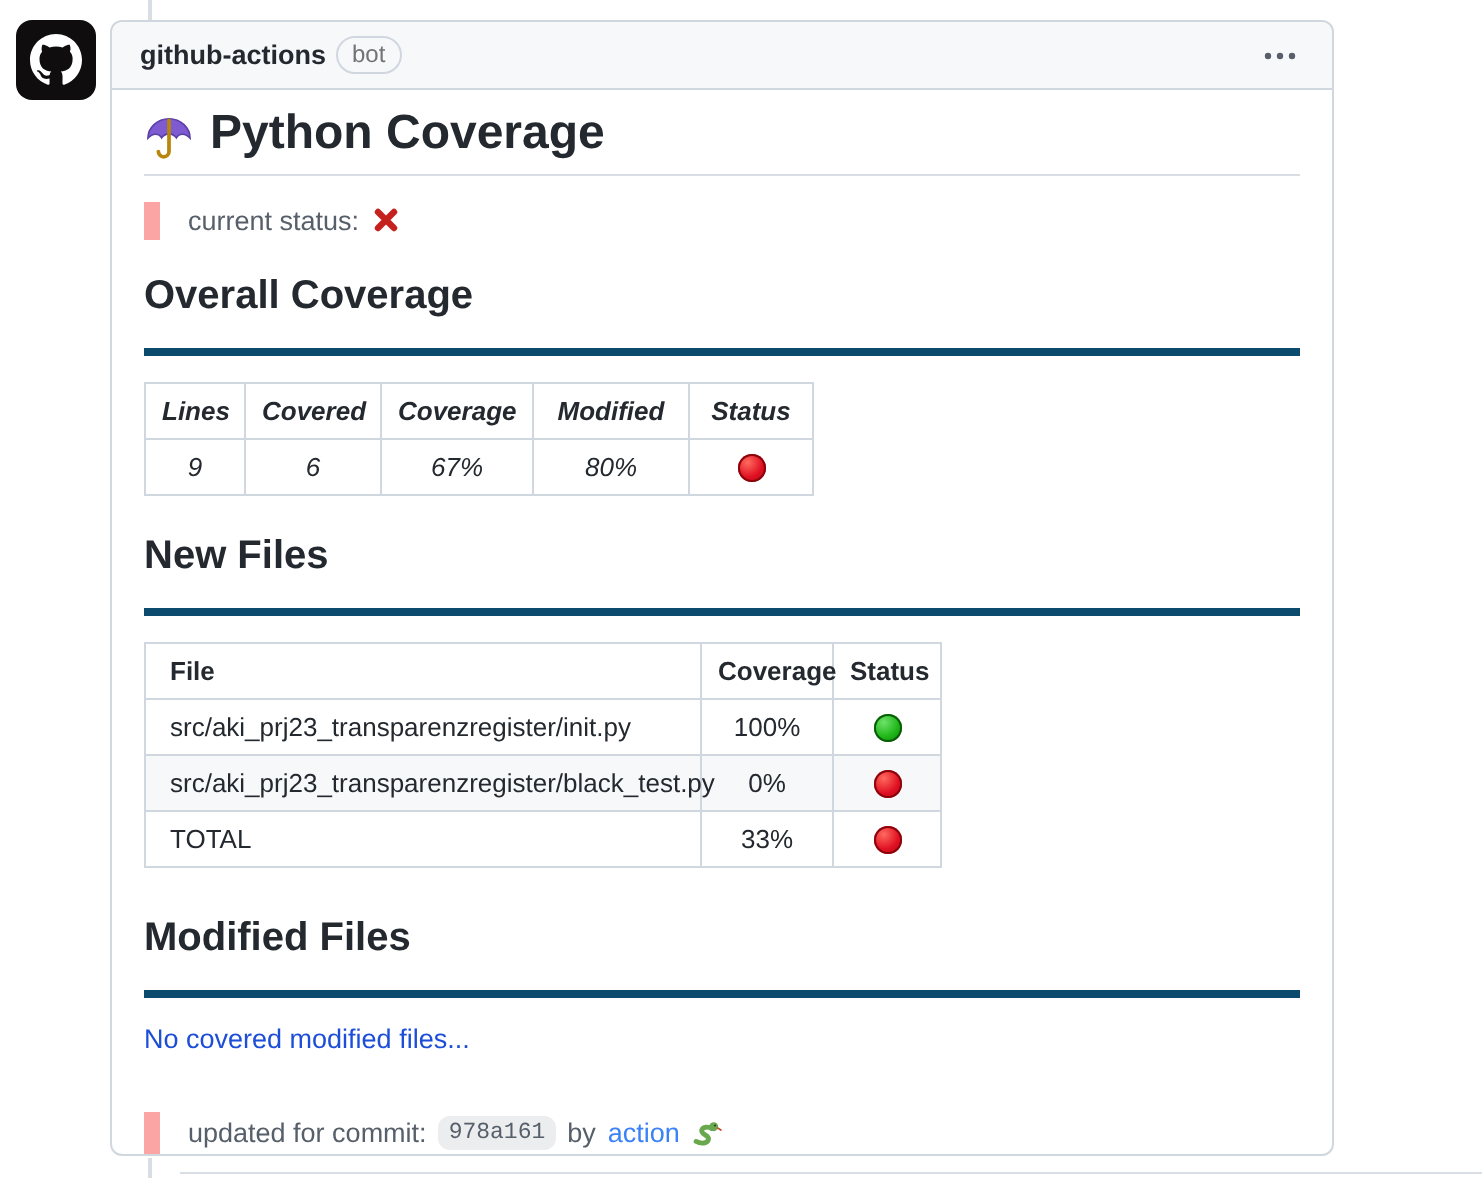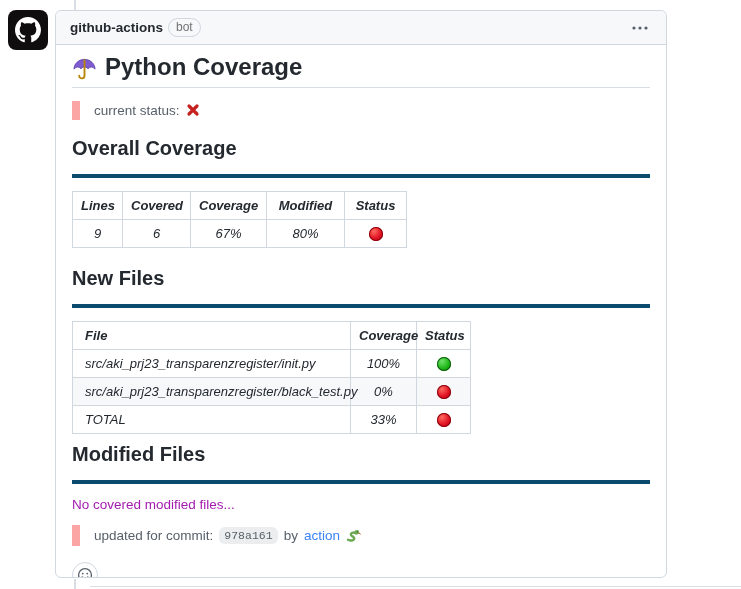--- a/index.html
+++ b/index.html
@@ -40,31 +40,31 @@
   h2.md { margin:0 0 13px; font-size:20px; font-weight:bold; line-height:1.2;
           padding-bottom:14px; border-bottom:4px solid #0c4a6e; }
 
   blockquote.md { margin:0 0 16px; padding:2px 0 2px 14px; border-left:8px solid #fca5a5;
                   color:#57606a; font-size:13.5px; display:flex; align-items:center; gap:6px; }
 
   table.md { border-collapse:collapse; table-layout:fixed; font-size:13px; }
   table.md th, table.md td { border:1px solid #d0d7de; padding:4px 8px; text-align:center; line-height:19px; }
   table.md th { font-weight:bold; }
   table.overall { width:334px; margin-bottom:18px;font-style:italic; }
-  table.newfiles { width:398px; margin-bottom:8px;font-style:italic; }
+  table.newfiles { width:398px; margin-bottom:23px; }
   table.newfiles td.file-cell, table.newfiles th.file-head { text-align:left; padding-left:12px; }
   table.newfiles tbody tr:nth-child(even) { background:#f6f8fa; }
 
   .dot { display:inline-block; width:14px; height:14px; border-radius:50%; vertical-align:middle; }
   .dot-red   { background: radial-gradient(circle at 35% 30%, #ff6a5e 0%, #e01123 55%, #ad0610 100%);
                box-shadow: inset 0 0 0 1px #8a040c; }
   .dot-green { background: radial-gradient(circle at 35% 30%, #6ee26a 0%, #1fb618 55%, #0c7a0a 100%);
                box-shadow: inset 0 0 0 1px #0a5c08; }
 
-  p.empty { margin:0 0 13px; font-size:13.5px; color:#a21caf; }
+  p.empty { margin:0 0 29px; font-size:13.5px; color:#1d4ed8; }
 
   .commit-chip { font-family:"Liberation Mono","DejaVu Sans Mono",monospace; font-size:11.5px;
                  background:rgba(175,184,193,0.25); border-radius:6px; padding:2px 5px; color:#57606a; }
   a.action-link { color:#3b82f6; text-decoration:none; cursor:pointer; }
 
   .reaction-btn { width:26px; height:26px; border-radius:50%; border:1px solid #d0d7de; background:#fff;
                   display:flex; align-items:center; justify-content:center; padding:0; cursor:pointer; margin:2px 0 6px; }
 
   .icon { display:inline-flex; }
 </style>

